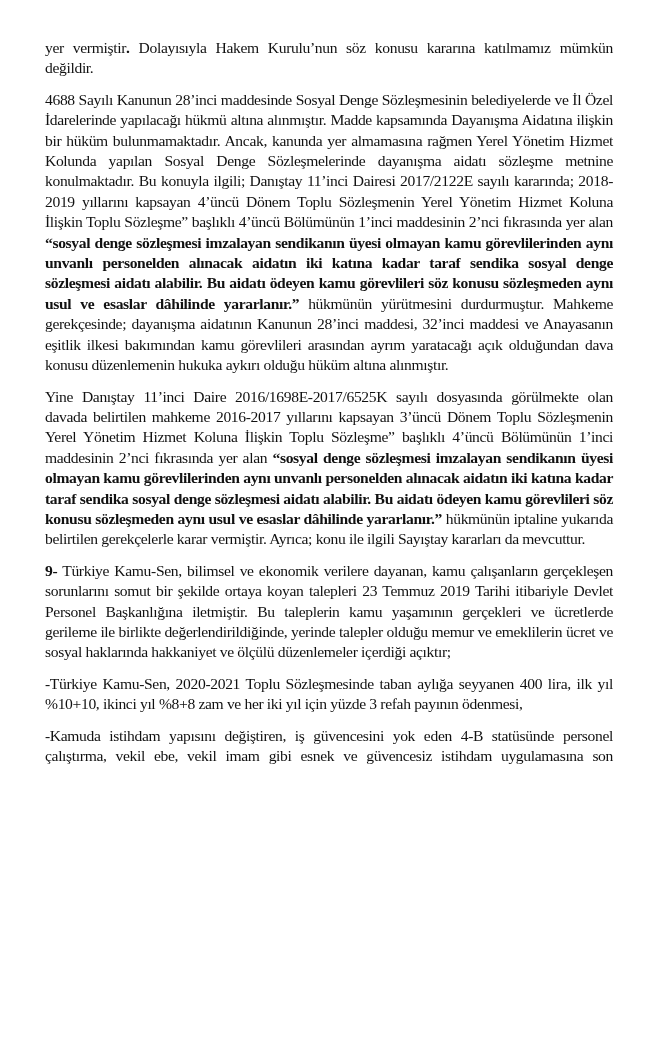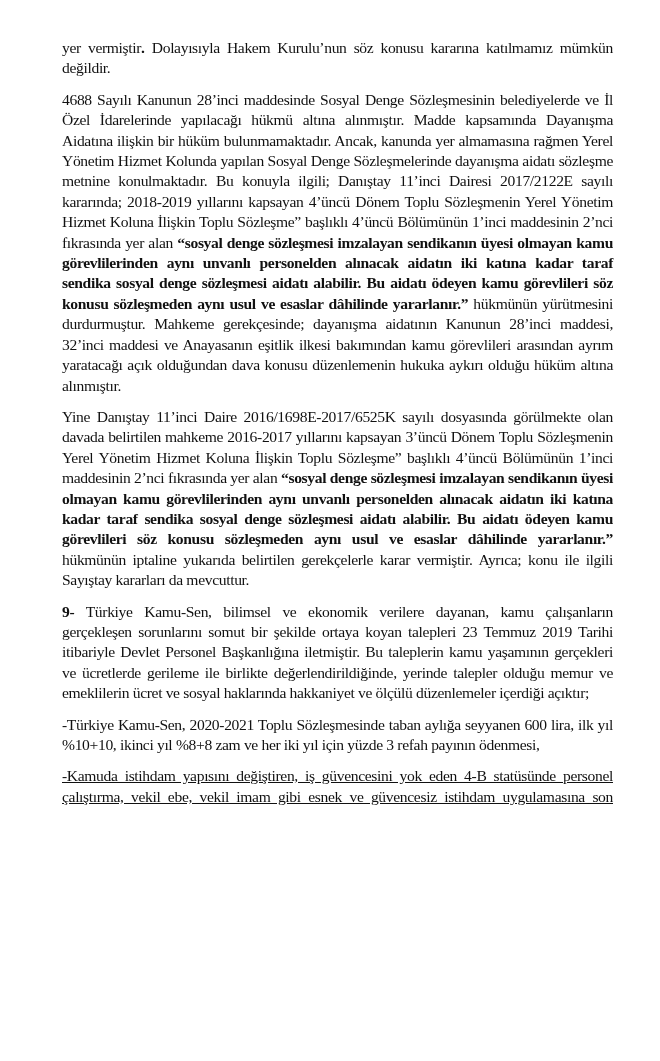--- a/index.html
+++ b/index.html
@@ -3,39 +3,39 @@
 <meta charset="utf-8">
 <style>
   html, body { margin: 0; padding: 0; background: #ffffff; }
   body { width: 660px; height: 1061px; overflow: hidden; position: relative; }
   .page {
     position: absolute; left: 45px; top: 38px; width: 568px;
     font-family: "Liberation Serif", serif;
     font-size: 15.6px; line-height: 20.4px; color: #111;
     letter-spacing: -0.35px;
   }
-  .para { margin: 0 0 11px 17px; text-align: justify; }
+  .para { margin: 0 0 11px 0; text-align: justify; }
   .para b { font-weight: bold; }
   .indent1 { text-indent: 3px; }
 </style>
 </head>
 <body>
 
 <div class="page">
   <p class="para">
     <span>yer vermiştir</span><b>.</b><span> Dolayısıyla Hakem Kurulu’nun söz konusu kararına katılmamız mümkün değildir.</span>
   </p>
   <p class="para">
     <span>4688 Sayılı Kanunun 28’inci maddesinde Sosyal Denge Sözleşmesinin  belediyelerde ve İl Özel İdarelerinde yapılacağı hükmü altına alınmıştır. Madde kapsamında Dayanışma Aidatına ilişkin bir hüküm bulunmamaktadır. Ancak, kanunda yer almamasına rağmen Yerel Yönetim Hizmet Kolunda yapılan Sosyal Denge Sözleşmelerinde dayanışma aidatı sözleşme metnine konulmaktadır. Bu konuyla ilgili; Danıştay 11’inci Dairesi 2017/2122E sayılı kararında; 2018-2019 yıllarını kapsayan 4’üncü Dönem Toplu Sözleşmenin Yerel Yönetim Hizmet Koluna İlişkin Toplu Sözleşme” başlıklı 4’üncü Bölümünün 1’inci maddesinin 2’nci fıkrasında yer alan </span><b>“sosyal denge sözleşmesi imzalayan sendikanın üyesi olmayan kamu görevlilerinden aynı unvanlı personelden alınacak aidatın iki katına kadar taraf sendika sosyal denge sözleşmesi aidatı alabilir. Bu aidatı ödeyen kamu görevlileri söz konusu sözleşmeden aynı usul ve esaslar dâhilinde yararlanır.”</b><span> hükmünün yürütmesini durdurmuştur. Mahkeme gerekçesinde; dayanışma aidatının Kanunun 28’inci maddesi, 32’inci maddesi ve Anayasanın eşitlik ilkesi bakımından kamu görevlileri arasından ayrım yaratacağı açık olduğundan dava konusu düzenlemenin hukuka aykırı olduğu hüküm altına alınmıştır.</span>
   </p>
   <p class="para">
     <span>Yine Danıştay 11’inci Daire 2016/1698E-2017/6525K sayılı dosyasında görülmekte olan davada belirtilen mahkeme 2016-2017 yıllarını kapsayan 3’üncü Dönem Toplu Sözleşmenin Yerel Yönetim Hizmet Koluna İlişkin Toplu Sözleşme” başlıklı 4’üncü Bölümünün 1’inci maddesinin 2’nci fıkrasında yer alan </span><b>“sosyal denge sözleşmesi imzalayan sendikanın üyesi olmayan kamu görevlilerinden aynı unvanlı personelden alınacak aidatın iki katına kadar taraf sendika sosyal denge sözleşmesi aidatı alabilir. Bu aidatı ödeyen kamu görevlileri söz konusu sözleşmeden aynı usul ve esaslar dâhilinde yararlanır.”</b><span> hükmünün iptaline yukarıda belirtilen gerekçelerle karar vermiştir. Ayrıca; konu ile ilgili Sayıştay kararları da mevcuttur.</span>
   </p>
   <p class="para">
     <b>9-</b><span> Türkiye Kamu-Sen, bilimsel ve ekonomik verilere dayanan, kamu çalışanların gerçekleşen sorunlarını somut bir şekilde ortaya koyan talepleri 23 Temmuz 2019 Tarihi itibariyle Devlet Personel Başkanlığına iletmiştir. Bu taleplerin kamu yaşamının gerçekleri ve ücretlerde gerileme ile birlikte değerlendirildiğinde, yerinde talepler olduğu memur ve emeklilerin ücret ve sosyal haklarında hakkaniyet ve ölçülü düzenlemeler içerdiği açıktır;</span>
   </p>
   <p class="para">
-    <span>-Türkiye Kamu-Sen, 2020-2021 Toplu Sözleşmesinde taban aylığa seyyanen 600 lira, ilk yıl %10+10, ikinci yıl %8+8 zam ve her iki yıl için yüzde 3 refah payının ödenmesi,</span>
+    <span>-Türkiye Kamu-Sen, 2020-2021 Toplu Sözleşmesinde taban aylığa seyyanen 400 lira, ilk yıl %10+10, ikinci yıl %8+8 zam ve her iki yıl için yüzde 3 refah payının ödenmesi,</span>
   </p>
-  <p class="para" style="text-align-last: justify; text-decoration: underline;">
+  <p class="para" style="text-align-last: justify;">
     <span>-Kamuda istihdam yapısını değiştiren, iş güvencesini yok eden 4-B statüsünde personel çalıştırma, vekil ebe, vekil imam gibi esnek ve güvencesiz istihdam uygulamasına son</span>
   </p>
 </div>
 
 </body></html>

